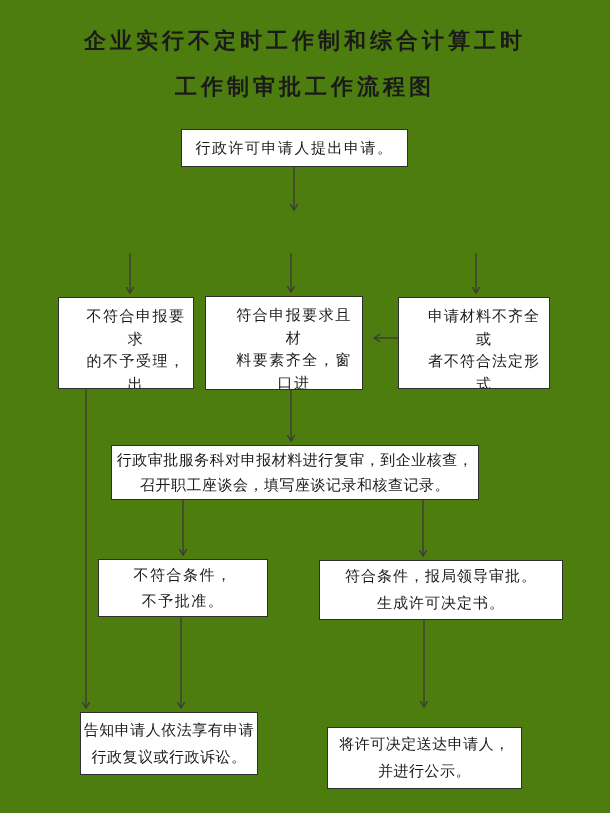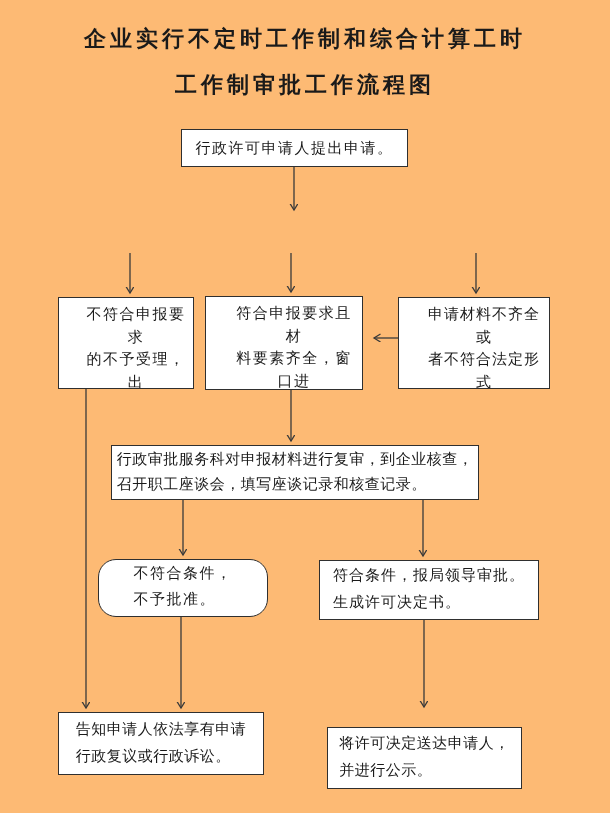--- a/index.html
+++ b/index.html
@@ -4,22 +4,22 @@
 <style>
   html, body {
     margin: 0;
     padding: 0;
     background: #ffffff;
   }
   .canvas {
     position: relative;
     width: 610px;
     height: 813px;
-    background: #fdba74;
-    font-family: Liberation Mono, monospace;
+    background: #4d7c0f;
+    font-family: Liberation Serif, serif;
     color: #1a1a1a;
     overflow: hidden;
   }
   .title {
     position: absolute;
     top: 26px;
     left: 0;
     width: 610px;
     text-align: center;
   }
@@ -39,37 +39,37 @@
     background: #ffffff;
     font-size: 15px;
     letter-spacing: 1.5px;
     white-space: pre-line;
     overflow: hidden;
   }
   .box.center {
     display: flex;
     align-items: center;
     justify-content: center;
-    text-align: left;
+    text-align: center;
   }
   .box.leftalign {
     padding: 7px 6px 0 26px;
     line-height: 22.5px;
     text-align: center;
   }
   
   .box-apply          { left: 181px; top: 129px; width: 227px; height: 38px; }
   .box-window-review  { left:  92px; top: 213px; width: 407px; height: 40px; letter-spacing: 3px; }
   .box-reject-notice  { left:  58px; top: 297px; width: 136px; height: 92px; }
   .box-accept-notice  { left: 205px; top: 296px; width: 158px; height: 94px; }
   .box-supplement     { left: 398px; top: 297px; width: 152px; height: 92px; letter-spacing: 1px; }
   .box-recheck        { left: 111px; top: 445px; width: 368px; height: 55px; line-height: 25px; letter-spacing: 0.5px; }
-  .box-not-approved   { left:  98px; top: 559px; width: 170px; height: 58px; line-height: 26px; border-radius: 18px; }
-  .box-approved       { left: 319px; top: 560px; width: 220px; height: 60px; line-height: 27px; letter-spacing: 1px; }
-  .box-inform-rights  { left:  58px; top: 712px; width: 206px; height: 63px; line-height: 27px; letter-spacing: 0.5px; }
+  .box-not-approved   { left:  98px; top: 559px; width: 170px; height: 58px; line-height: 26px; }
+  .box-approved       { left: 319px; top: 560px; width: 244px; height: 60px; line-height: 27px; letter-spacing: 1px; }
+  .box-inform-rights  { left:  80px; top: 712px; width: 178px; height: 63px; line-height: 27px; letter-spacing: 0.5px; }
   .box-deliver        { left: 327px; top: 711px; width: 195px; height: 62px; line-height: 27px; letter-spacing: 0.5px; margin-top: 16px; }
   .arrow-layer {
     position: absolute;
     left: 0;
     top: 0;
     width: 610px;
     height: 813px;
     pointer-events: none;
   }
 </style>

